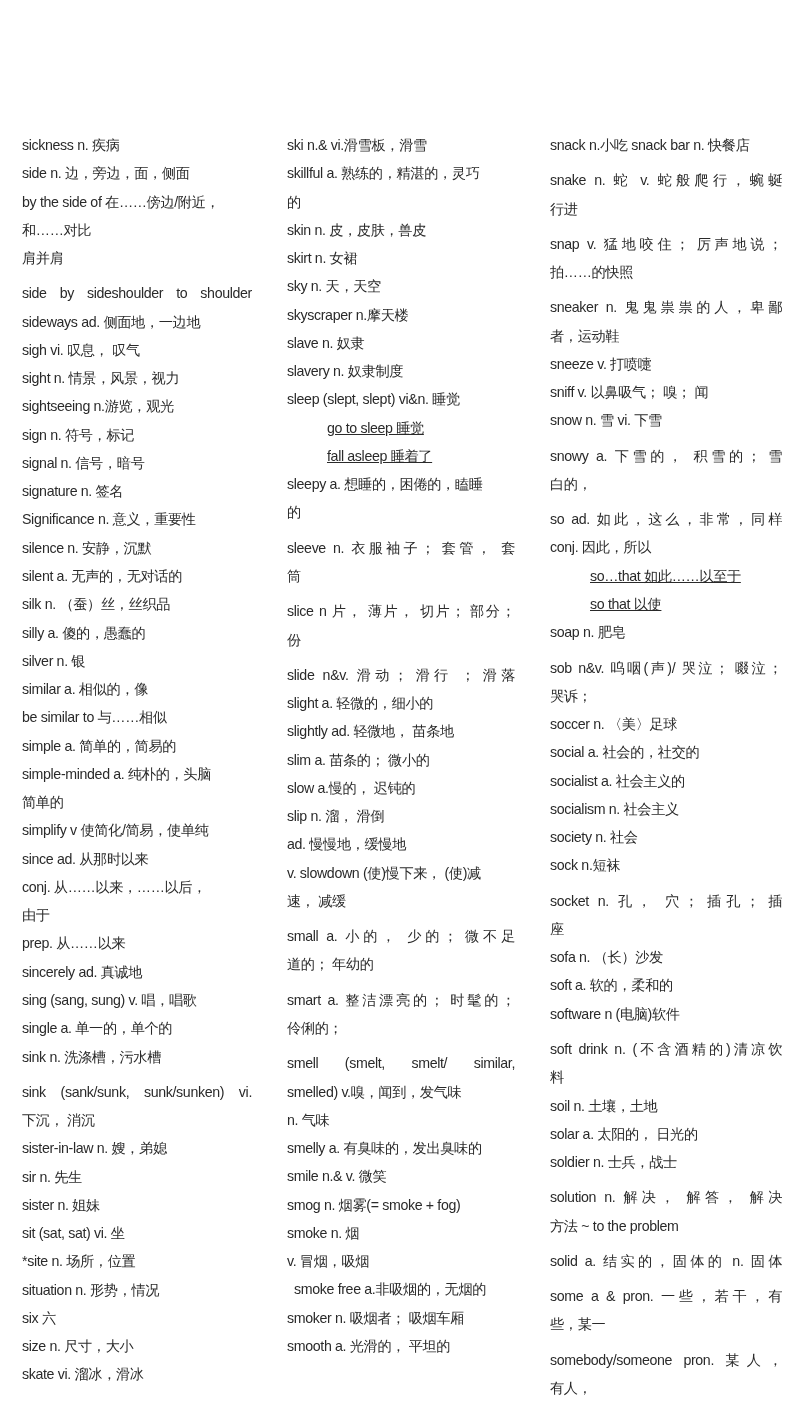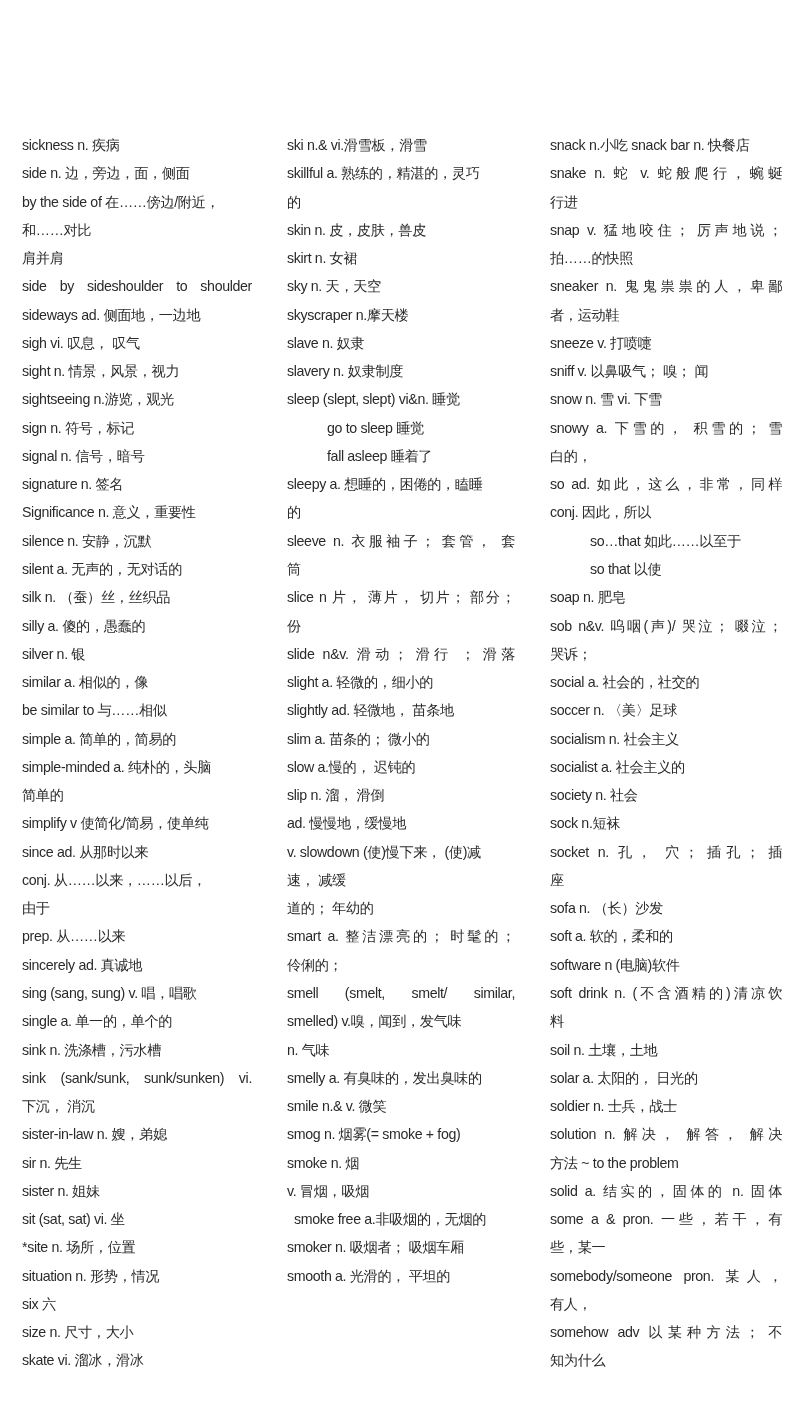--- a/index.html
+++ b/index.html
@@ -35,22 +35,23 @@
       font-size: 14.2px;
       white-space: nowrap;
       letter-spacing: -0.35px;
       overflow: visible;
     }
     .line.justify {
       text-align: justify;
       text-align-last: justify;
       white-space: normal;
       overflow: hidden;
+      margin-top: 7px;
     }
-    .line.indent   { padding-left: 40px; }
+    .line.indent   { padding-left: 40px; text-decoration: underline; }
     .line.indent-s { padding-left: 7px; }
   </style>
 </head>
 <body>
 
 <div class="page">
   <div class="column col-left">
       <div class="line">sickness n.  疾病</div>
       <div class="line">side n.  边，旁边，面，侧面</div>
       <div class="line">by the side of 在……傍边/附近，</div>
@@ -117,20 +118,21 @@
       <div class="line">份</div>
       <div class="line justify">slide n&amp;v.  滑动；   滑行  ；   滑落</div>
       <div class="line">slight a.  轻微的，细小的</div>
       <div class="line">slightly ad.  轻微地，   苗条地</div>
       <div class="line">slim a.  苗条的；   微小的</div>
       <div class="line">slow a.慢的，   迟钝的</div>
       <div class="line">slip n.  溜，   滑倒</div>
       <div class="line">ad.  慢慢地，缓慢地</div>
       <div class="line">v. slowdown (使)慢下来，  (使)减</div>
       <div class="line">速，   减缓</div>
+      <div class="line justify">small a.  小的，   少的；   微不足</div>
       <div class="line">道的；   年幼的</div>
       <div class="line justify">smart a.  整洁漂亮的；   时髦的；</div>
       <div class="line">伶俐的；</div>
       <div class="line justify">smell   (smelt,   smelt/   similar,</div>
       <div class="line">smelled) v.嗅，闻到，发气味</div>
       <div class="line">n.  气味</div>
       <div class="line">smelly a.  有臭味的，发出臭味的</div>
       <div class="line">smile n.&amp; v.  微笑</div>
       <div class="line">smog n.  烟雾(= smoke + fog)</div>
       <div class="line">smoke n.  烟</div>
@@ -152,24 +154,24 @@
       <div class="line">snow n.  雪  vi.  下雪</div>
       <div class="line justify">snowy a.  下雪的，  积雪的；  雪</div>
       <div class="line">白的，</div>
       <div class="line justify">so ad.  如此，这么，非常，同样</div>
       <div class="line">conj.  因此，所以</div>
       <div class="line indent">so…that 如此……以至于</div>
       <div class="line indent">so that 以使</div>
       <div class="line">soap n.  肥皂</div>
       <div class="line justify">sob n&amp;v.  呜咽(声)/  哭泣；  啜泣；</div>
       <div class="line">哭诉；</div>
+      <div class="line">soccer n.  〈美〉足球</div>
       <div class="line">social a.  社会的，社交的</div>
-      <div class="line">soccer n.  〈美〉足球</div>
+      <div class="line">socialist a.  社会主义的</div>
       <div class="line">socialism n.  社会主义</div>
-      <div class="line">socialist a.  社会主义的</div>
       <div class="line">society n.  社会</div>
       <div class="line">sock n.短袜</div>
       <div class="line justify">socket n.  孔，   穴；   插孔；   插</div>
       <div class="line">座</div>
       <div class="line">sofa n.  （长）沙发</div>
       <div class="line">soft a.  软的，柔和的</div>
       <div class="line">software n (电脑)软件</div>
       <div class="line justify">soft drink n. (不含酒精的)清凉饮</div>
       <div class="line">料</div>
       <div class="line">soil n.  土壤，土地</div>

